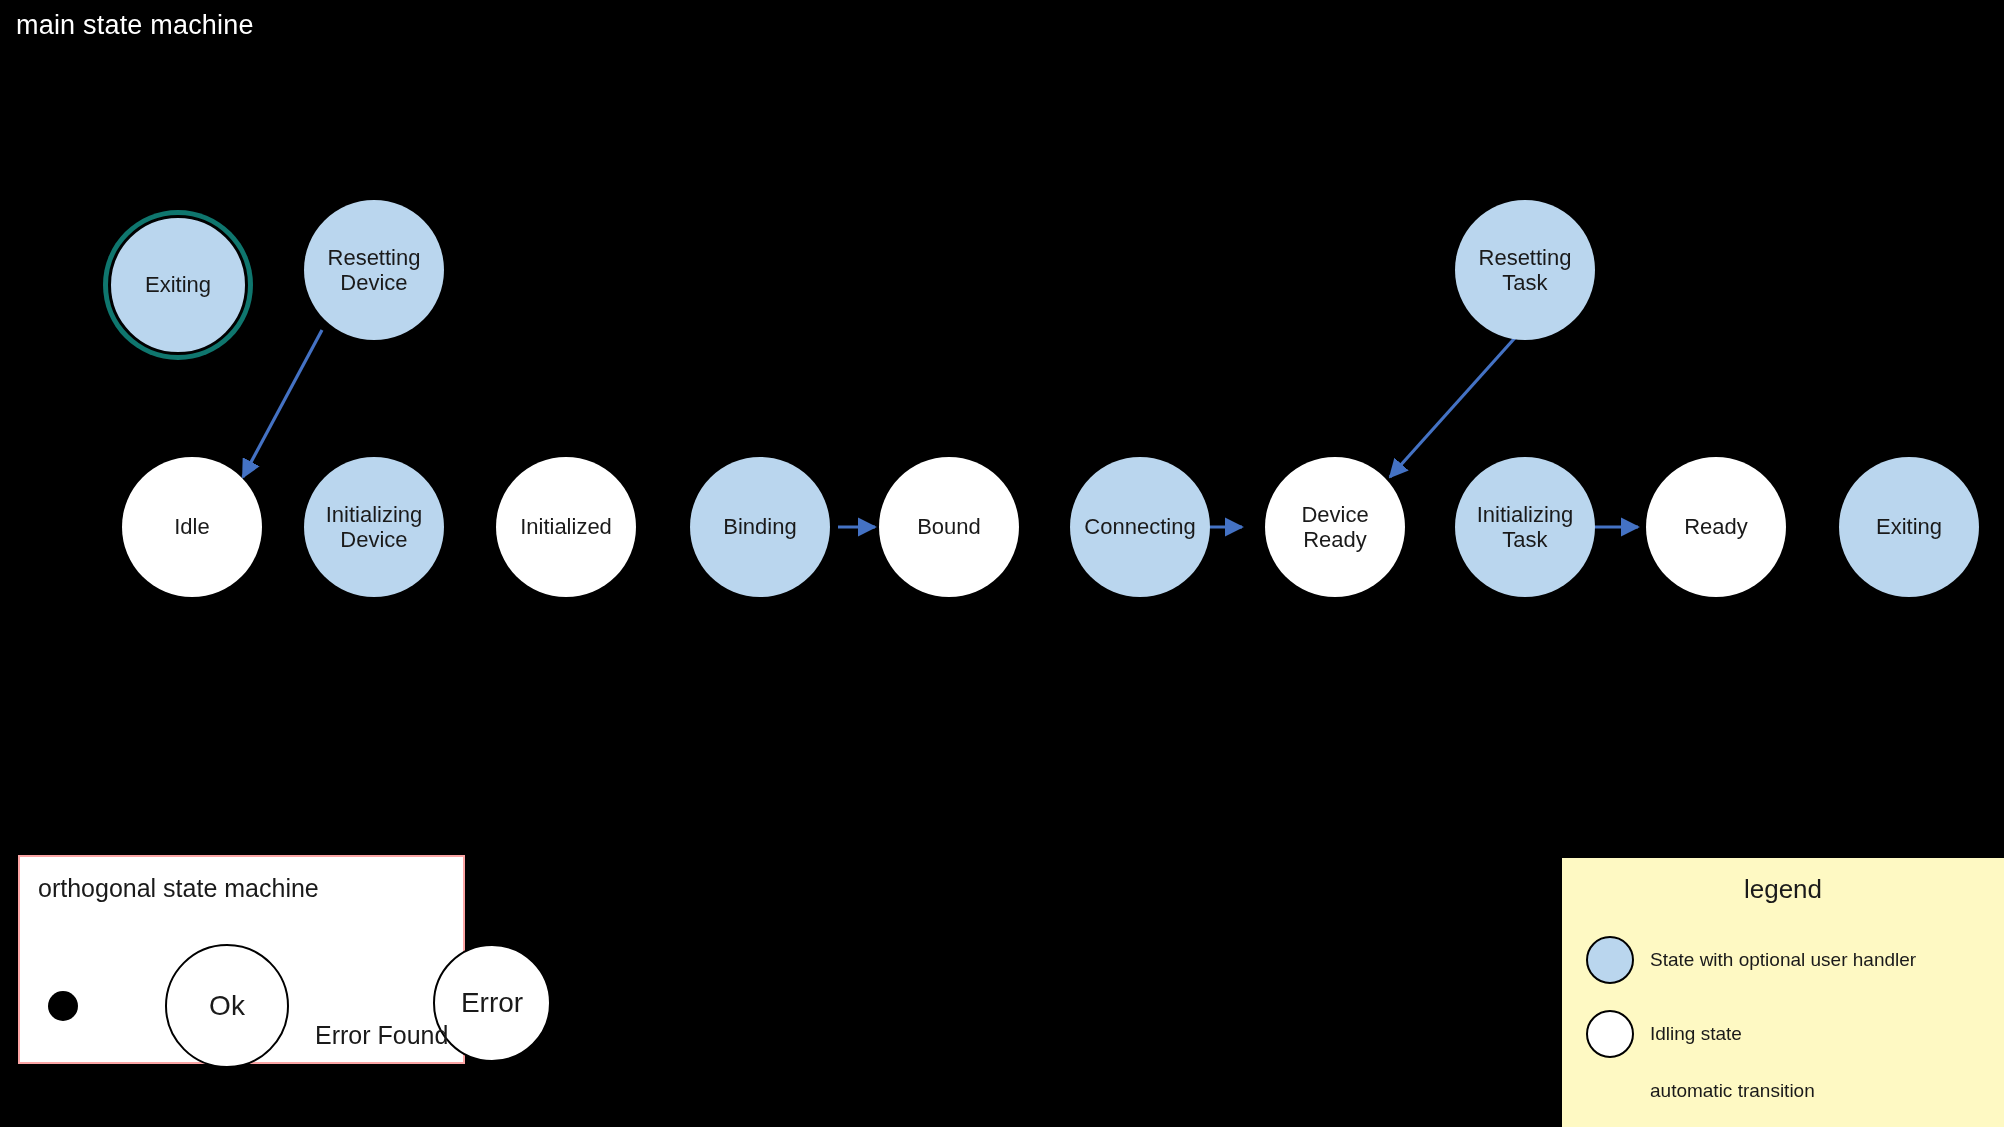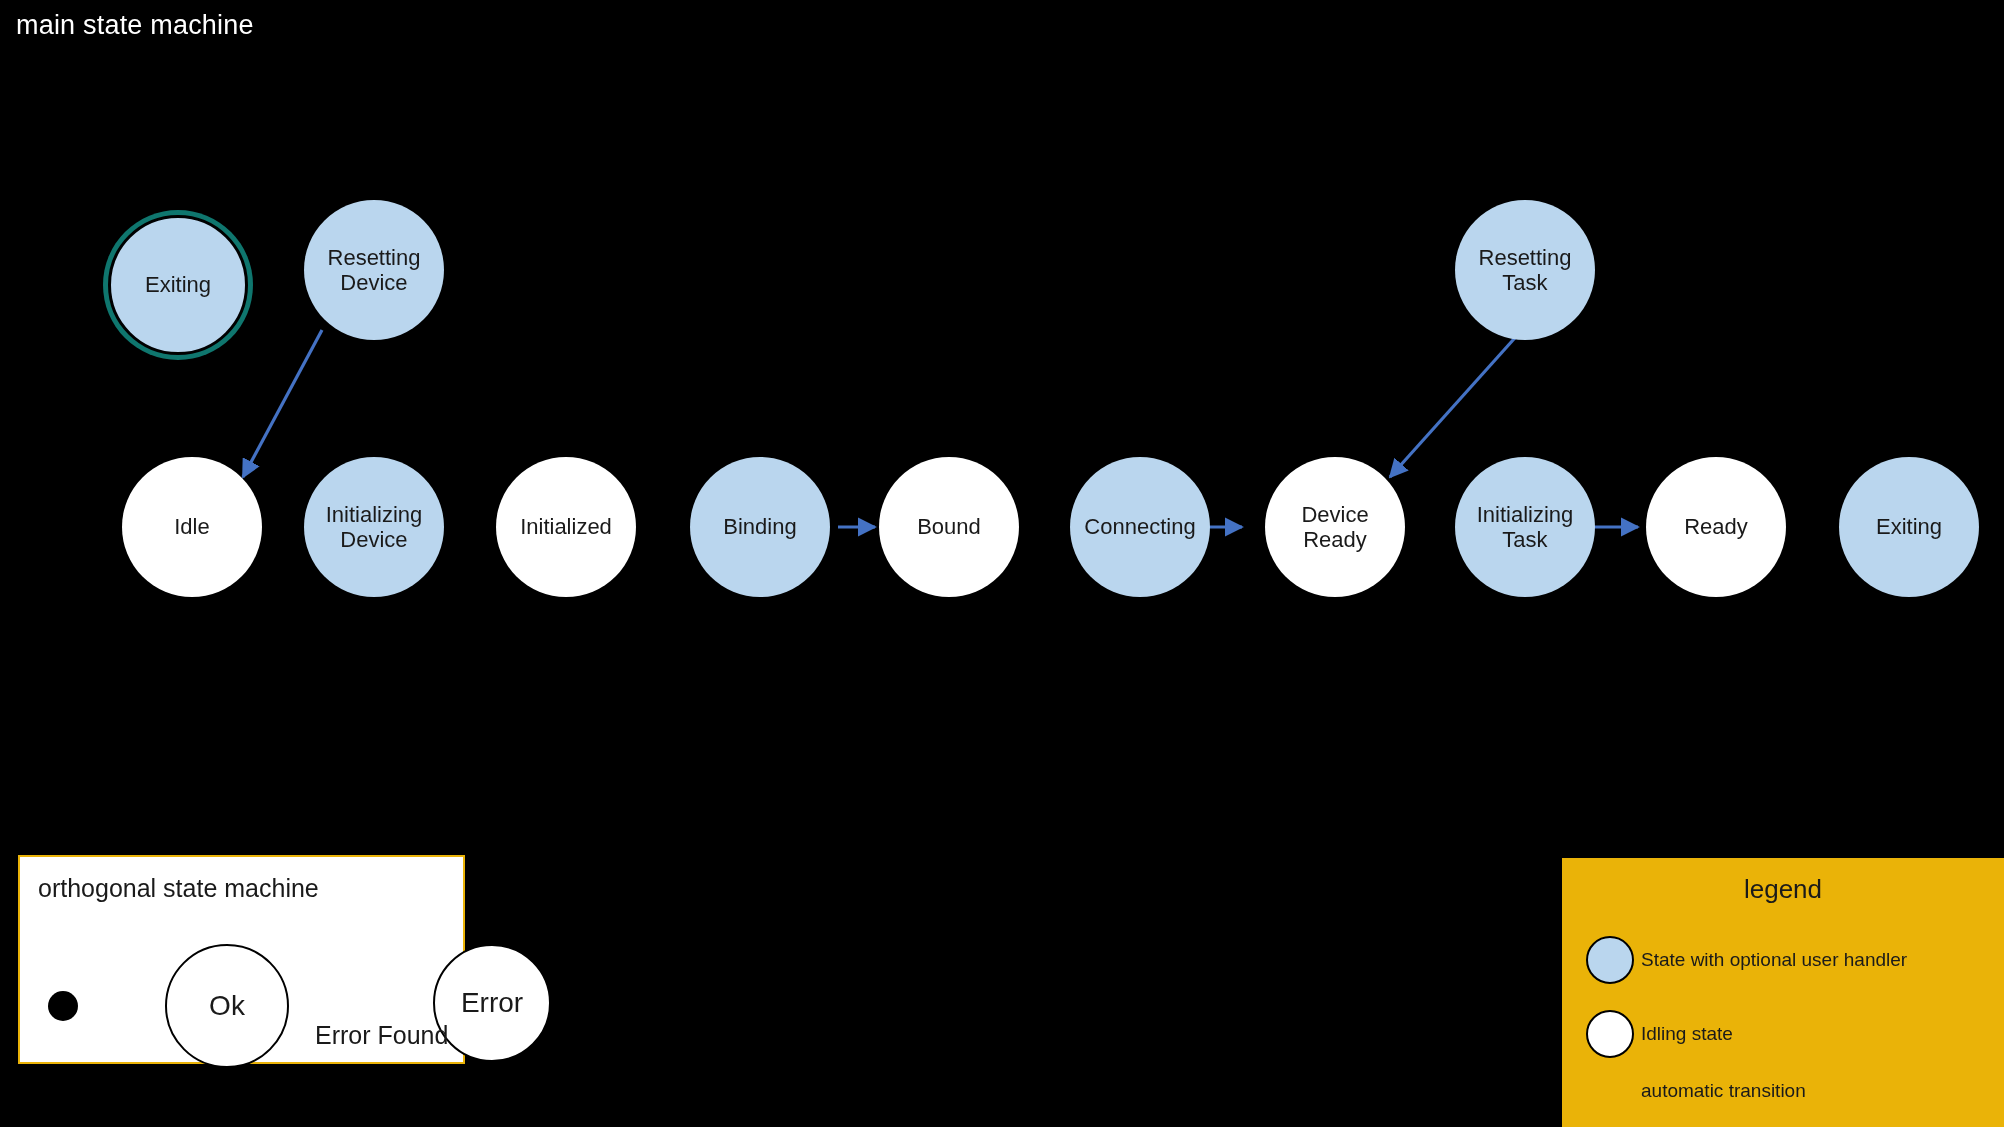--- a/index.html
+++ b/index.html
@@ -70,21 +70,21 @@
   }
 
   
   .ortho-panel {
     position: absolute;
     left: 18px;
     top: 855px;
     width: 447px;
     height: 209px;
     background: #ffffff;
-    border: 2px solid #eab308;
+    border: 2px solid #fca5a5;
     box-sizing: border-box;
   }
   .ortho-title {
     position: absolute;
     left: 18px;
     top: 17px;
     font-size: 25px;
     color: #1a1a1a;
     white-space: nowrap;
   }
@@ -114,38 +114,38 @@
     white-space: nowrap;
   }
 
   
   .legend-panel {
     position: absolute;
     left: 1562px;
     top: 858px;
     width: 442px;
     height: 269px;
-    background: #eab308;
+    background: #fef9c3;
     box-sizing: border-box;
     padding-left: 28px;
   }
   .legend-title {
     position: absolute;
     top: 16px;
     left: 0;
     width: 442px;
     text-align: center;
     font-size: 26px;
     color: #1a1a1a;
   }
   .legend-row {
     position: absolute;
     display: flex;
     align-items: center;
-    gap: 7px;
+    gap: 16px;
   }
   .legend-swatch {
     width: 48px;
     height: 48px;
     border-radius: 50%;
     border: 2px solid #000000;
     box-sizing: border-box;
     flex: 0 0 auto;
   }
   .legend-swatch.blue  { background: #bad6ee; }

